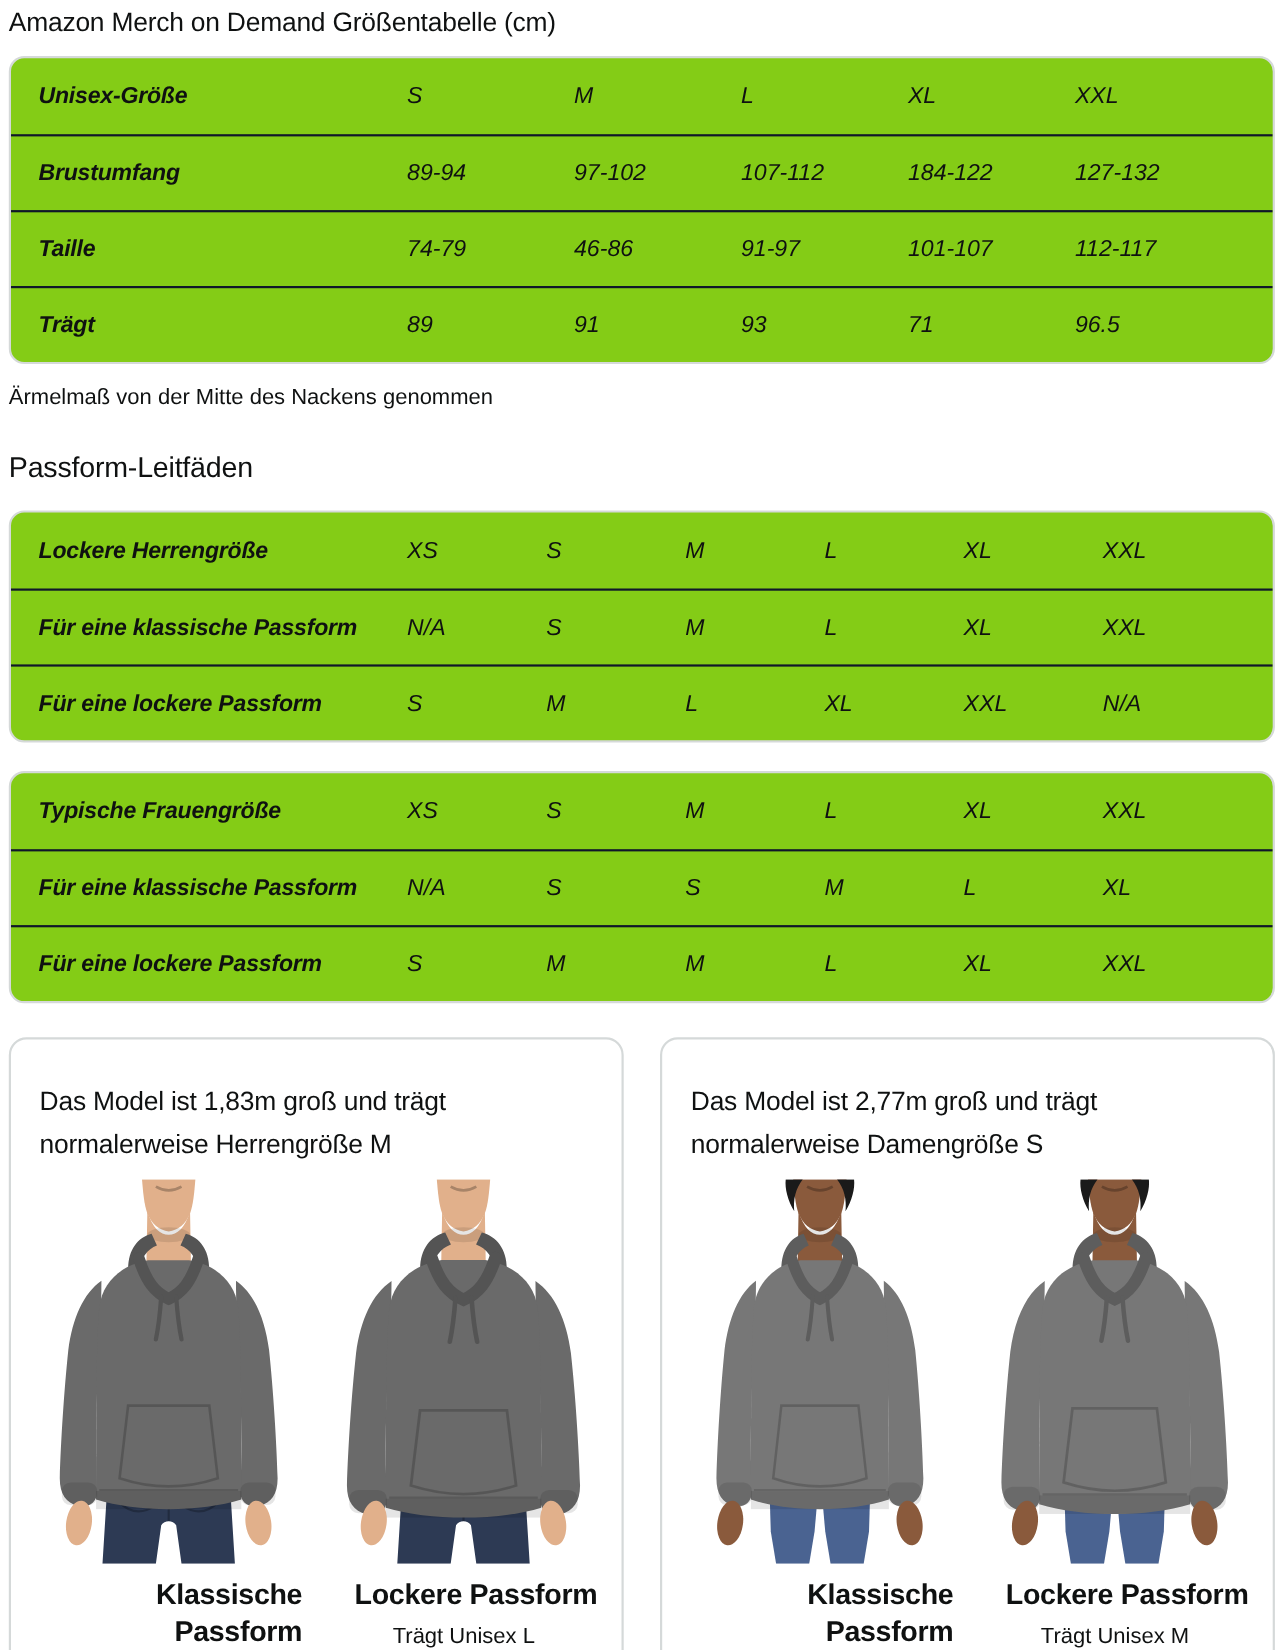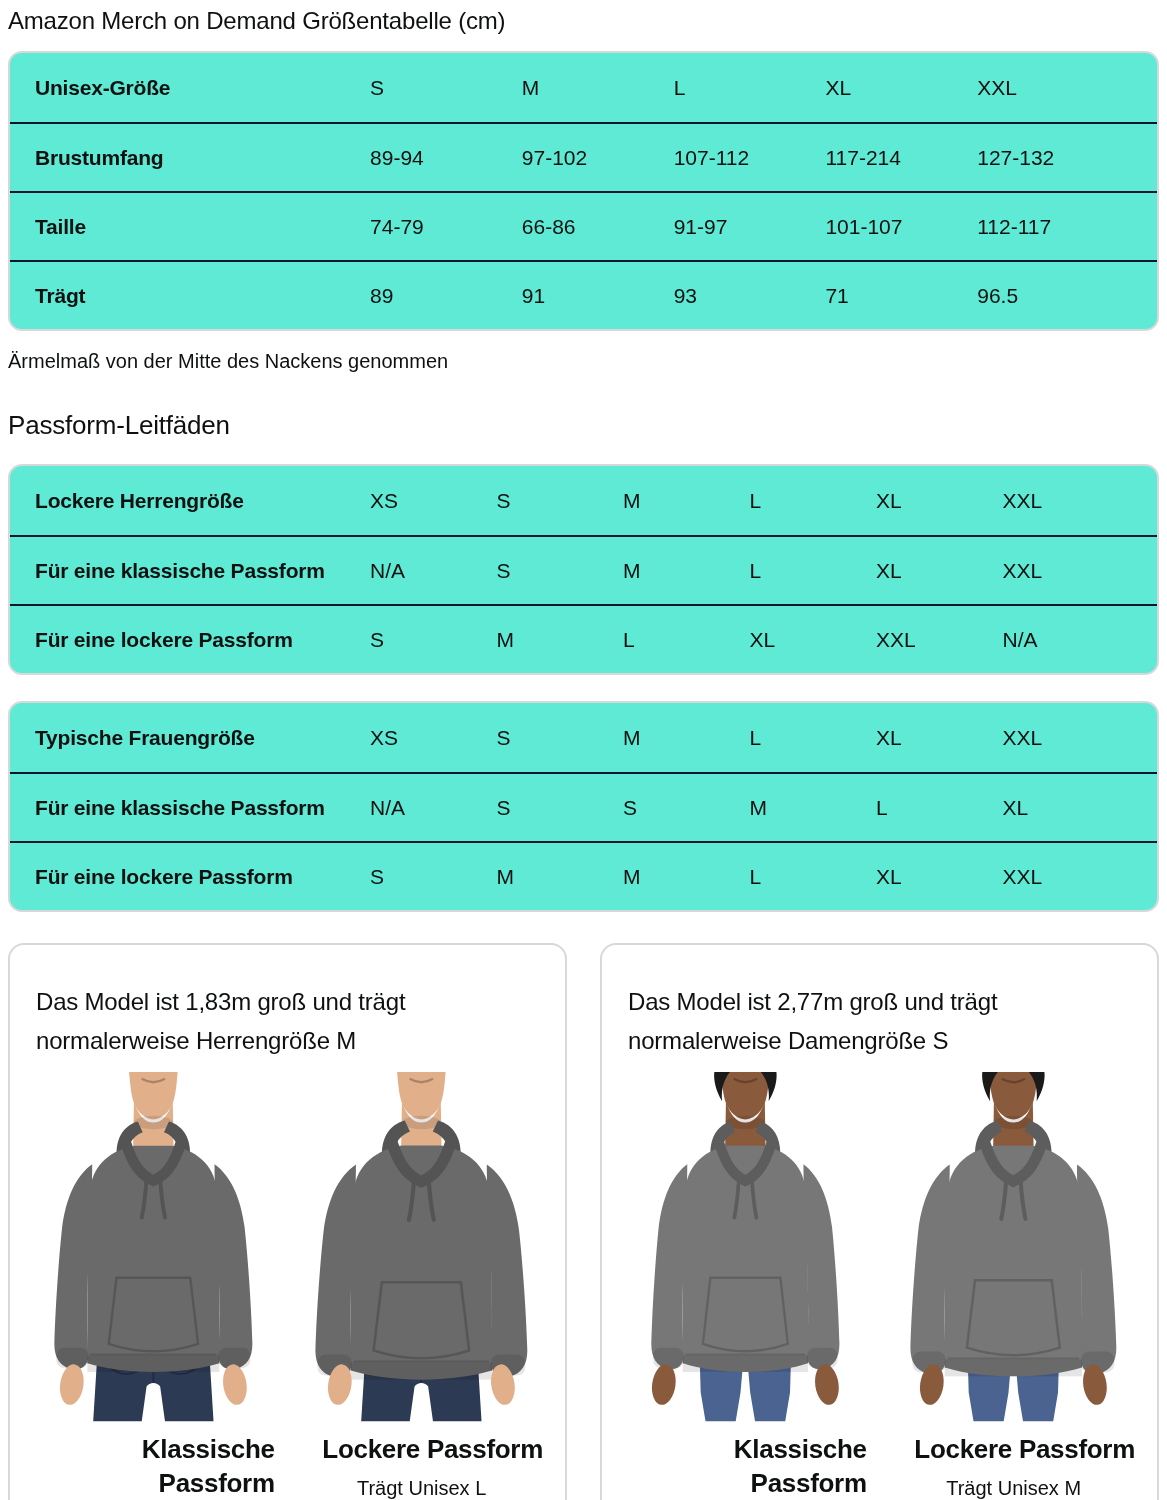--- a/index.html
+++ b/index.html
@@ -17,21 +17,22 @@
     line-height: 30px;
     margin: 2px 0 15px 0;
     letter-spacing: -0.2px;
   }
 
   
   .chart-box {
     border: 2px solid #d5d9d9;
     border-radius: 14px;
     overflow: hidden;
-    background: #5eead4;
+    background: #84cc16;
+    font-style: italic;
   }
   .t-row {
     display: grid;
     align-items: center;
     height: 69px;
     padding: 0 30px 0 25px;
   }
   .t-row.cols-5 { grid-template-columns: 30.5% repeat(5, 1fr); }
   .t-row.cols-6 { grid-template-columns: 30.5% repeat(6, 1fr); }
   .t-row + .t-row { border-top: 2px solid #0f172a; }
@@ -162,27 +163,27 @@
       <div class="t-cell">M</div>
       <div class="t-cell">L</div>
       <div class="t-cell">XL</div>
       <div class="t-cell">XXL</div>
     </div>
     <div class="t-row cols-5">
       <div class="t-label">Brustumfang</div>
       <div class="t-cell">89-94</div>
       <div class="t-cell">97-102</div>
       <div class="t-cell">107-112</div>
-      <div class="t-cell">117-214</div>
+      <div class="t-cell">184-122</div>
       <div class="t-cell">127-132</div>
     </div>
     <div class="t-row cols-5">
       <div class="t-label">Taille</div>
       <div class="t-cell">74-79</div>
-      <div class="t-cell">66-86</div>
+      <div class="t-cell">46-86</div>
       <div class="t-cell">91-97</div>
       <div class="t-cell">101-107</div>
       <div class="t-cell">112-117</div>
     </div>
     <div class="t-row cols-5">
       <div class="t-label">Trägt</div>
       <div class="t-cell">89</div>
       <div class="t-cell">91</div>
       <div class="t-cell">93</div>
       <div class="t-cell">71</div>

